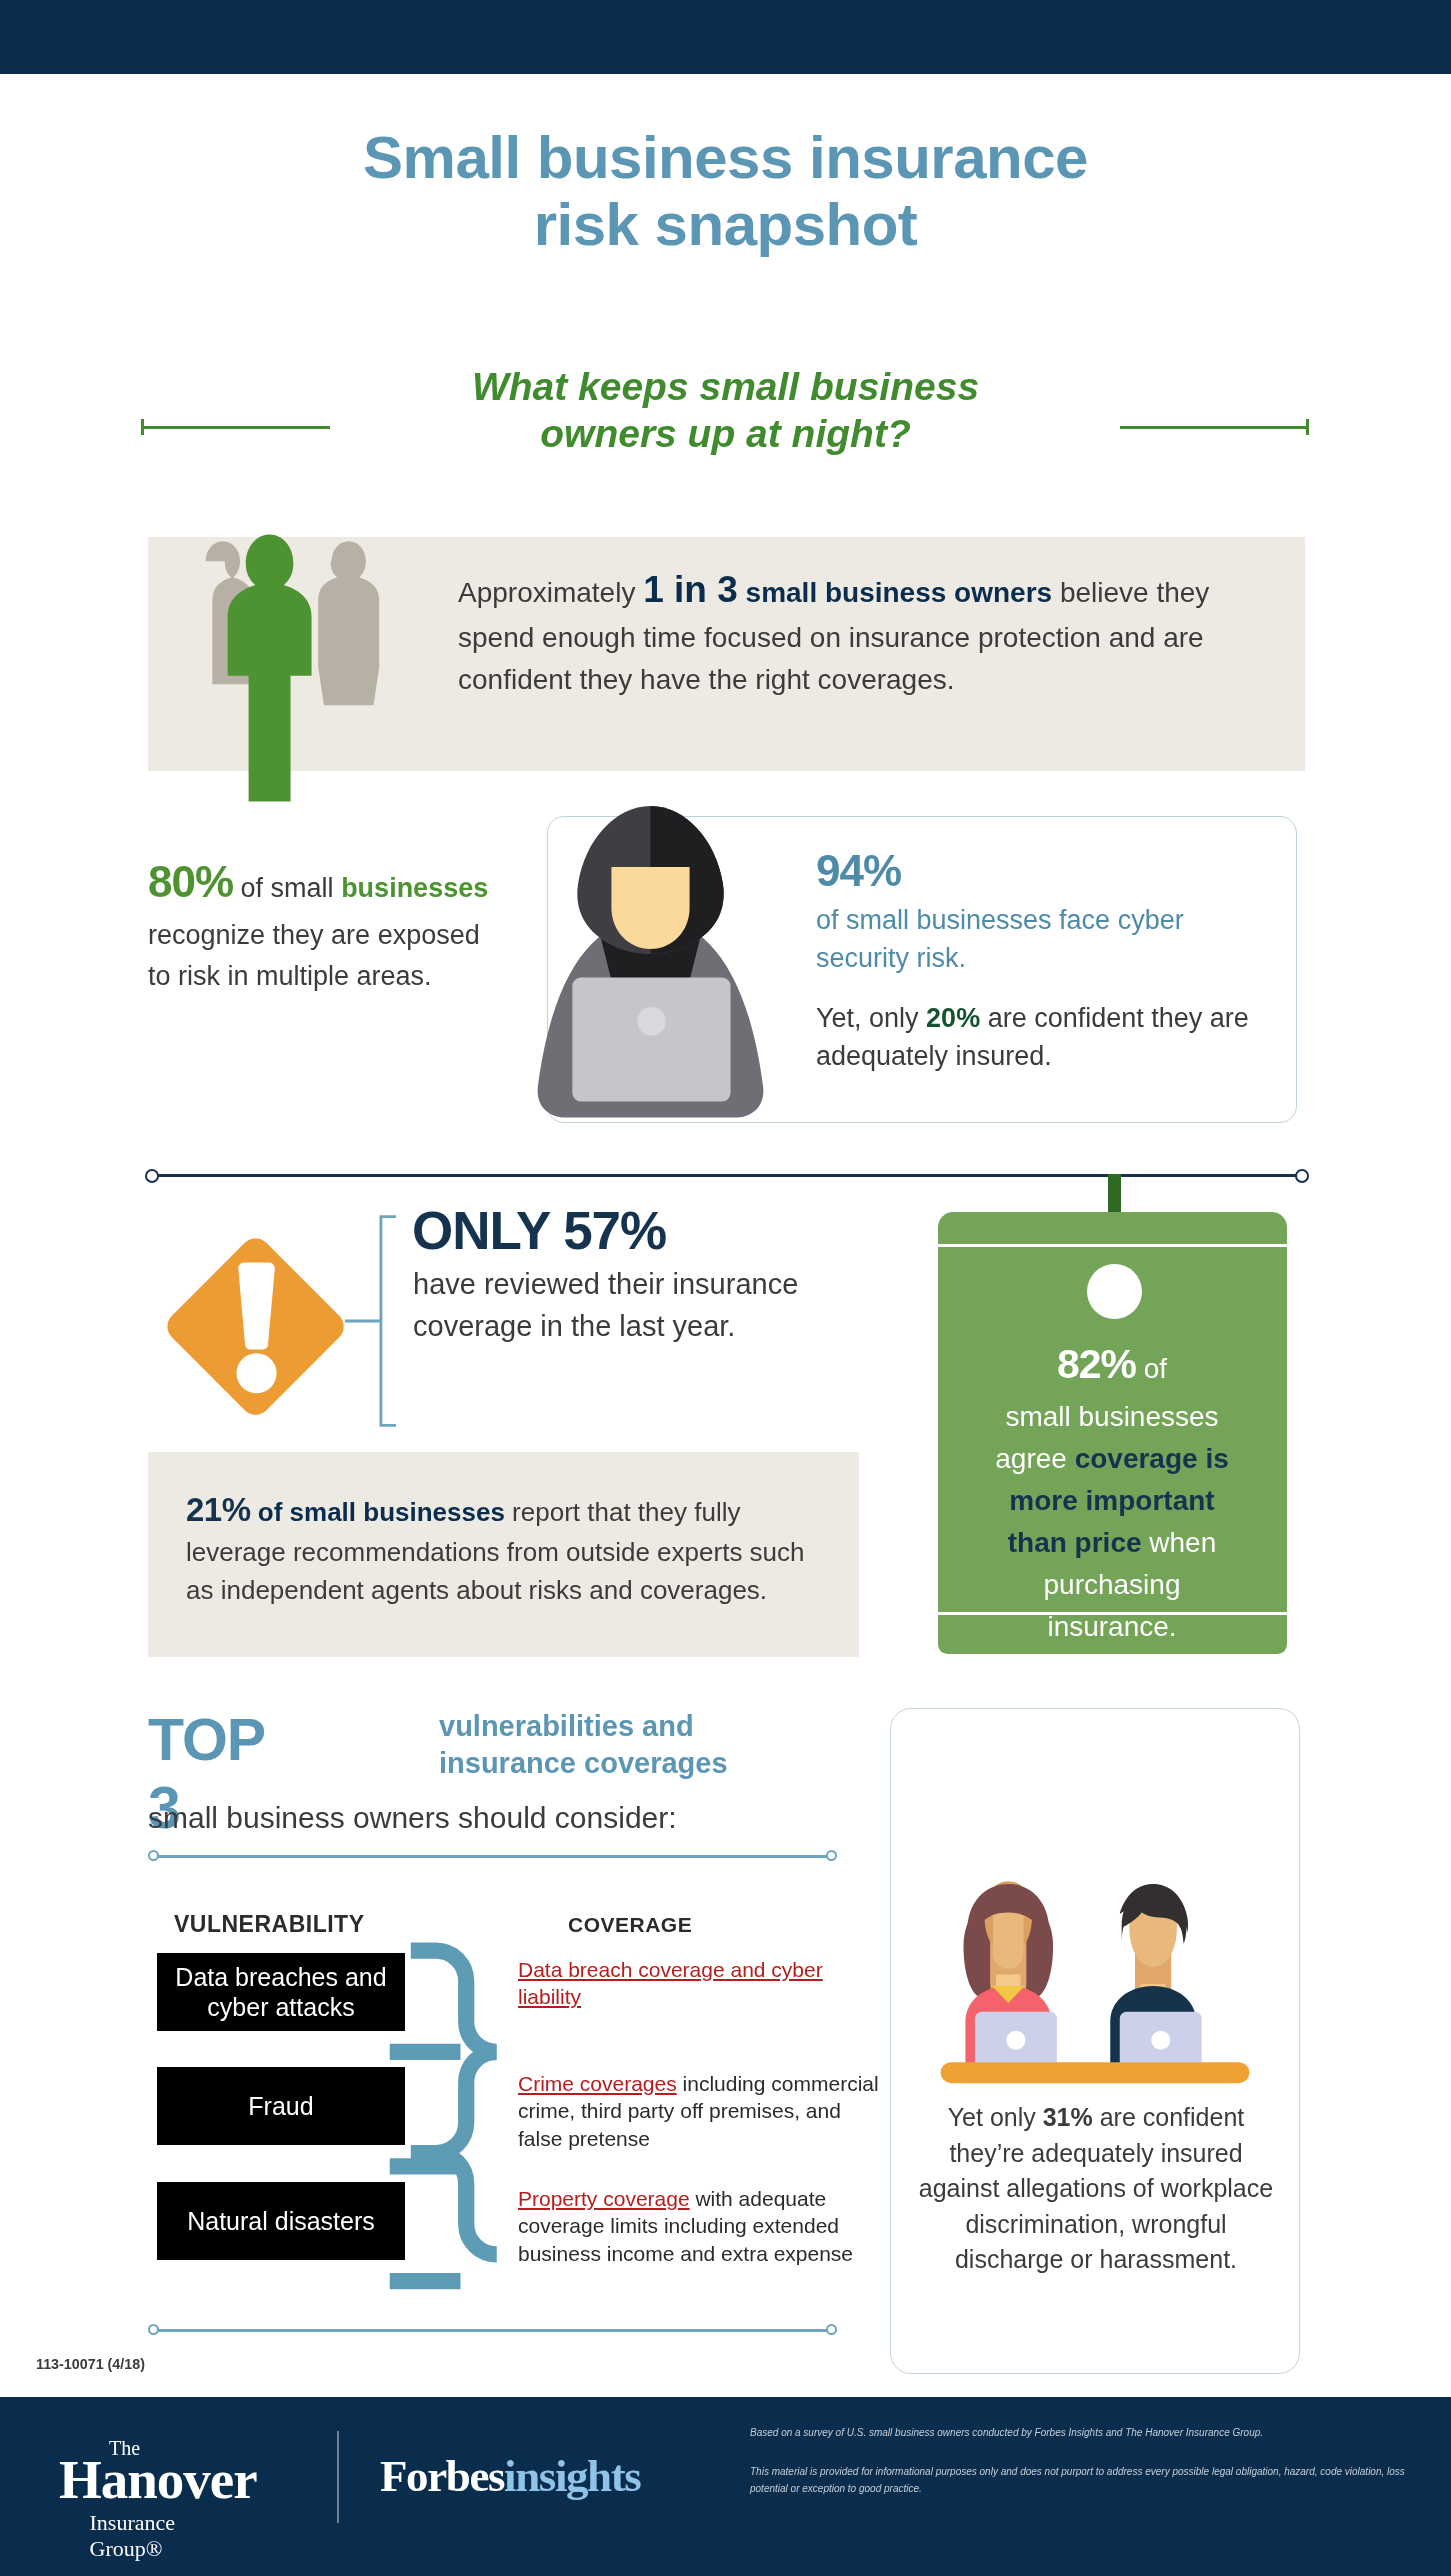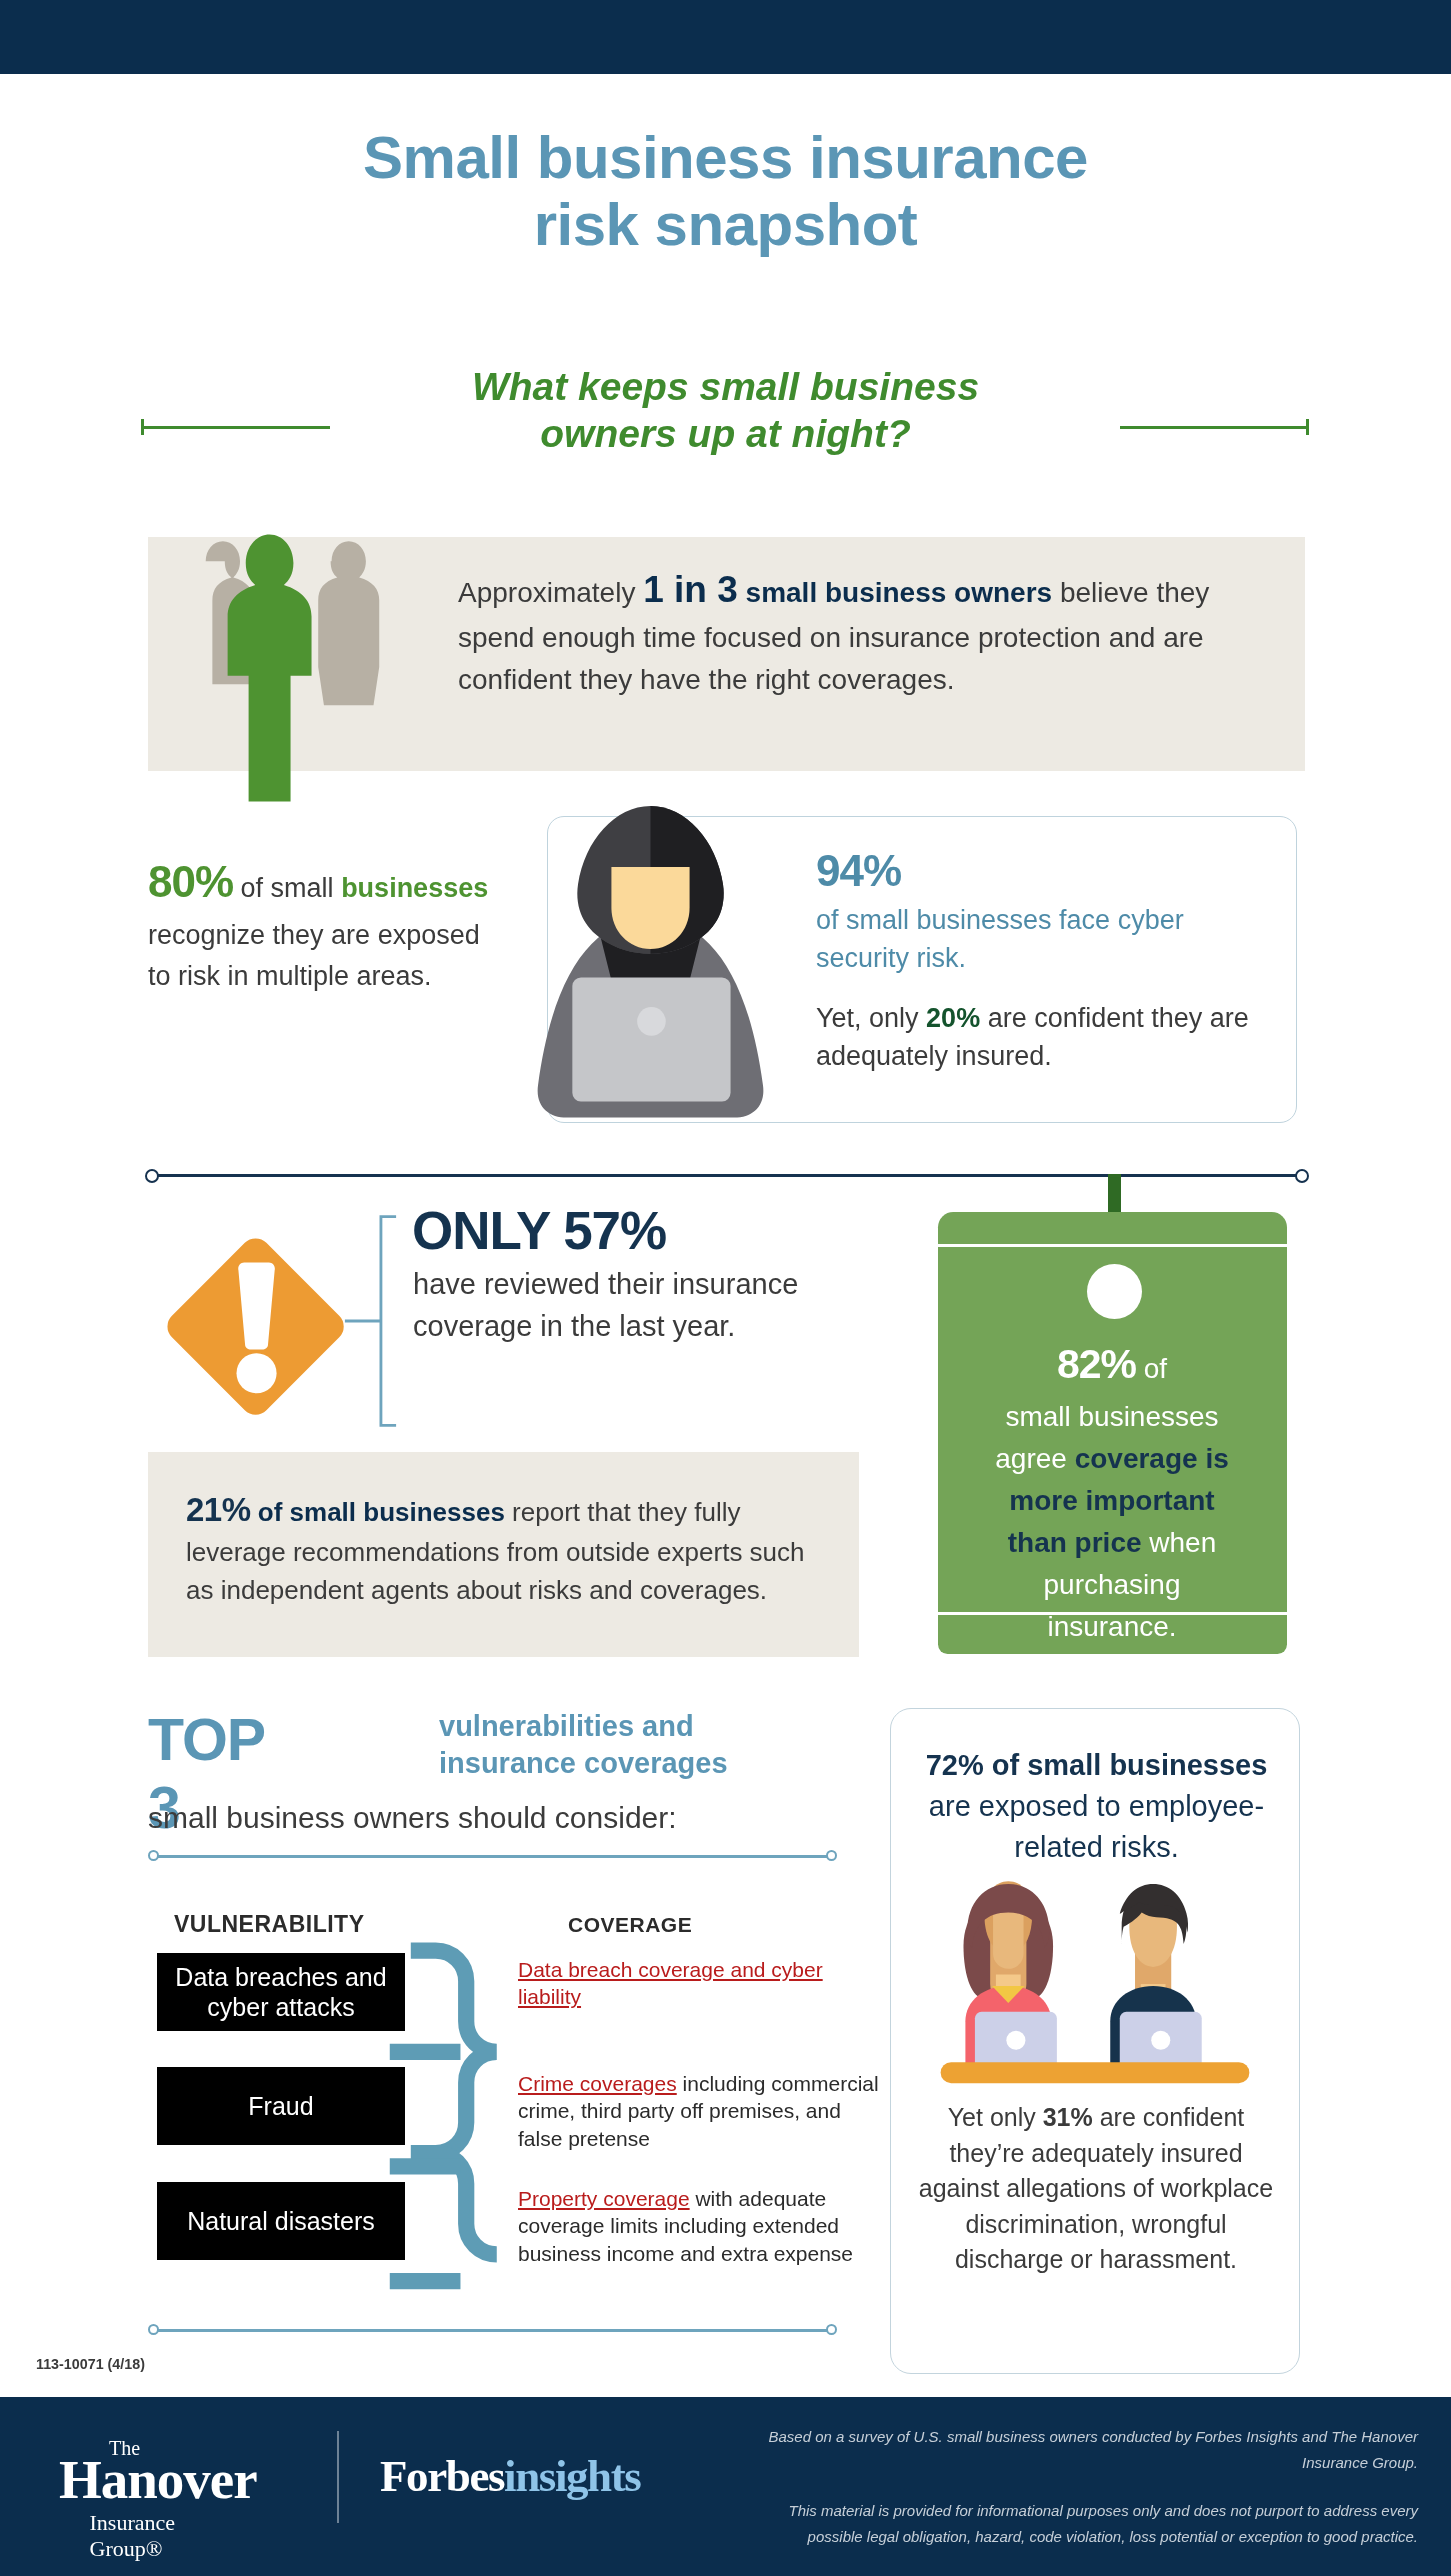--- a/index.html
+++ b/index.html
@@ -130,21 +130,21 @@
 
   
   .docnum { position:absolute; left:36px; top:2356px; font-size:14.3px; font-weight:bold; color:#3b3b3b; }
   .logo-hanover { position:absolute; left:59px; top:2441px; color:#fff; }
   .logo-hanover .the { font-family:"Liberation Serif", serif; font-size:20px; position:absolute; left:50px; top:-3.8px; }
   .logo-hanover .han { font-family:"Liberation Serif", serif; font-weight:bold; font-size:55px; letter-spacing:-1px; line-height:1; position:absolute; left:0; top:11.4px; }
   .logo-hanover .ig  { font-family:Liberation Serif, serif; font-size:22px; position:absolute; left:30.5px; top:69px; }
   .logo-divider { position:absolute; left:337px; top:2431px; width:1.9px; height:92px; background:#6d8296; }
   .logo-forbes { position:absolute; left:380px; top:2450px; font-family:"Liberation Serif", serif; font-weight:bold; font-size:45px; color:#ffffff; letter-spacing:-1.4px; }
   .logo-forbes span { color:#8fc4e8; }
-  .footnote { position:absolute; left:750px; top:2424px; width:668px; font-size:15px; font-style:italic; line-height:1.75; color:#c6cfd8;text-align:right; }
+  .footnote { position:absolute; left:750px; top:2424px; width:668px; font-size:10px; font-style:italic; line-height:1.75; color:#c6cfd8; }
   .footnote p + p { margin-top:21px; }
 </style>
 </head>
 <body>
 
 <div class="navy-bar-top"></div>
 
 <div class="title">
   <div>Small business insurance</div>
   <div>risk snapshot</div>
@@ -268,24 +268,20 @@
 
 <div class="cov r1"><u>Data breach coverage and cyber liability</u><span></span></div>
 <div class="cov r2"><u>Crime coverages</u><span> including commercial crime, third party off premises, and false pretense</span></div>
 <div class="cov r3"><u>Property coverage</u><span> with adequate coverage limits including extended business income and extra expense</span></div>
 
 <div class="hline-blue2"></div>
 <div class="circ-b2 l"></div>
 <div class="circ-b2 r"></div>
 
 <div class="card72">
-  <div class="head">
-    <b>72% of small</b>
-    <b>businesses</b><span> are exposed to employee-related risks.</span>
-  </div>
   <div class="foot">
     <span>Yet only </span><b>31%</b><span> are confident they’re adequately insured against allegations of workplace discrimination, wrongful discharge or harassment.</span>
   </div>
 </div>
 
 <svg class="people2-svg" viewBox="0 0 340 218">
 
   <path fill="#7b4a4a" d="M32 68c0-31 19-53 47-53s47 22 47 53c0 34-10 55-21 55H53C42 123 32 102 32 68z"></path>
   <path fill="#e0a86a" d="M60 30h38v78c0 11-8 20-19 20s-19-9-19-20V30z"></path>
   <path fill="#dba05f" d="M54 36c0-24 11-36 25-36s25 12 25 36c0 25-11 40-25 40S54 61 54 36z"></path>

